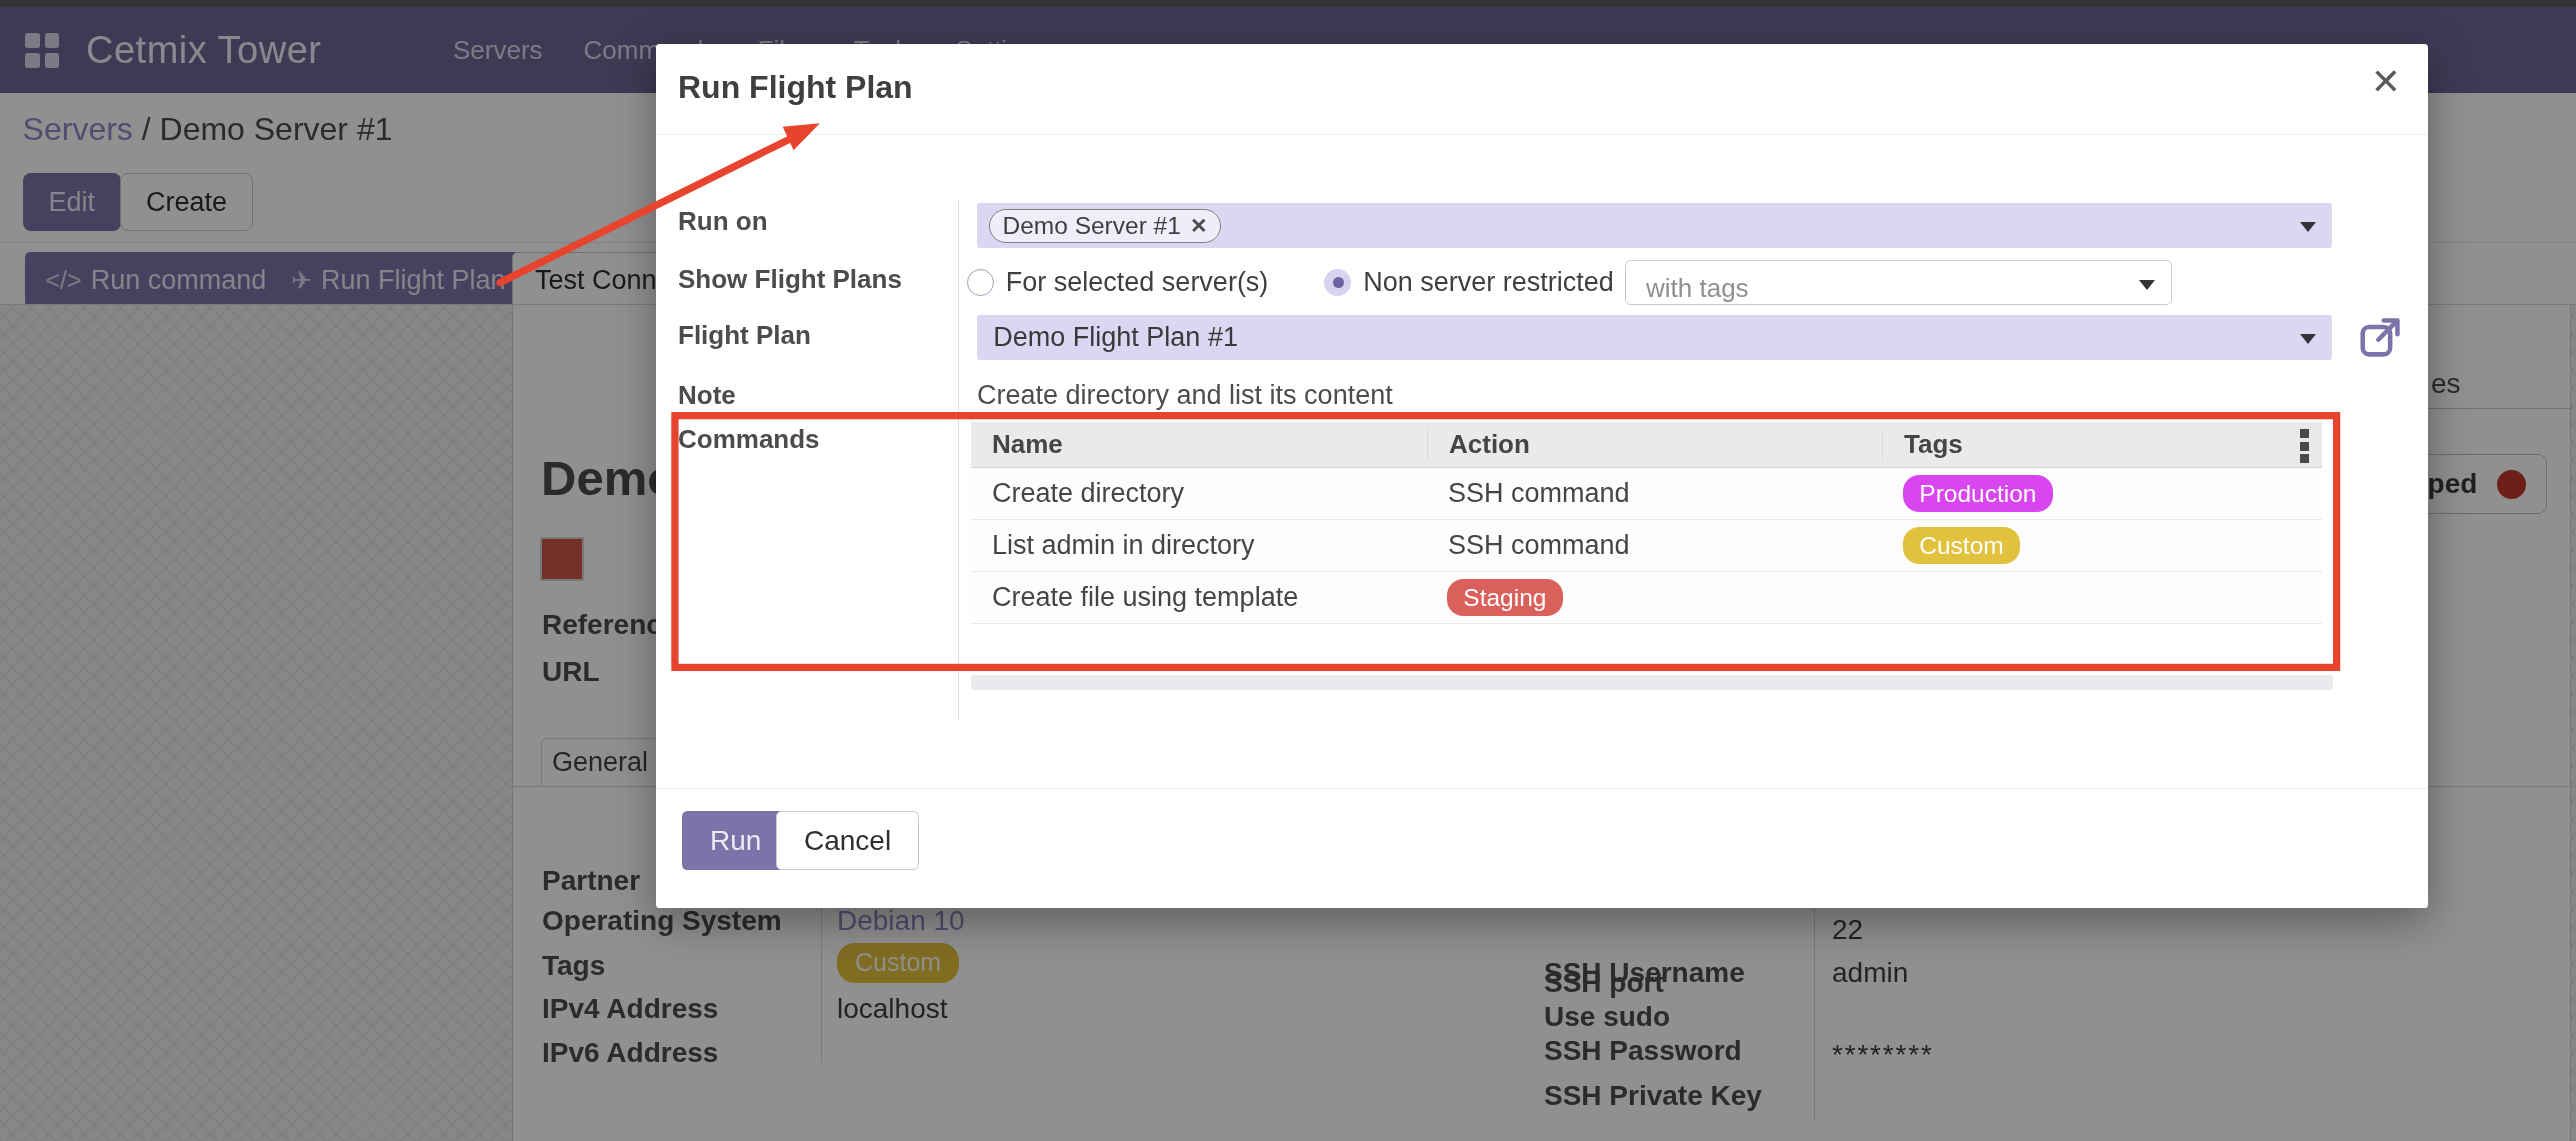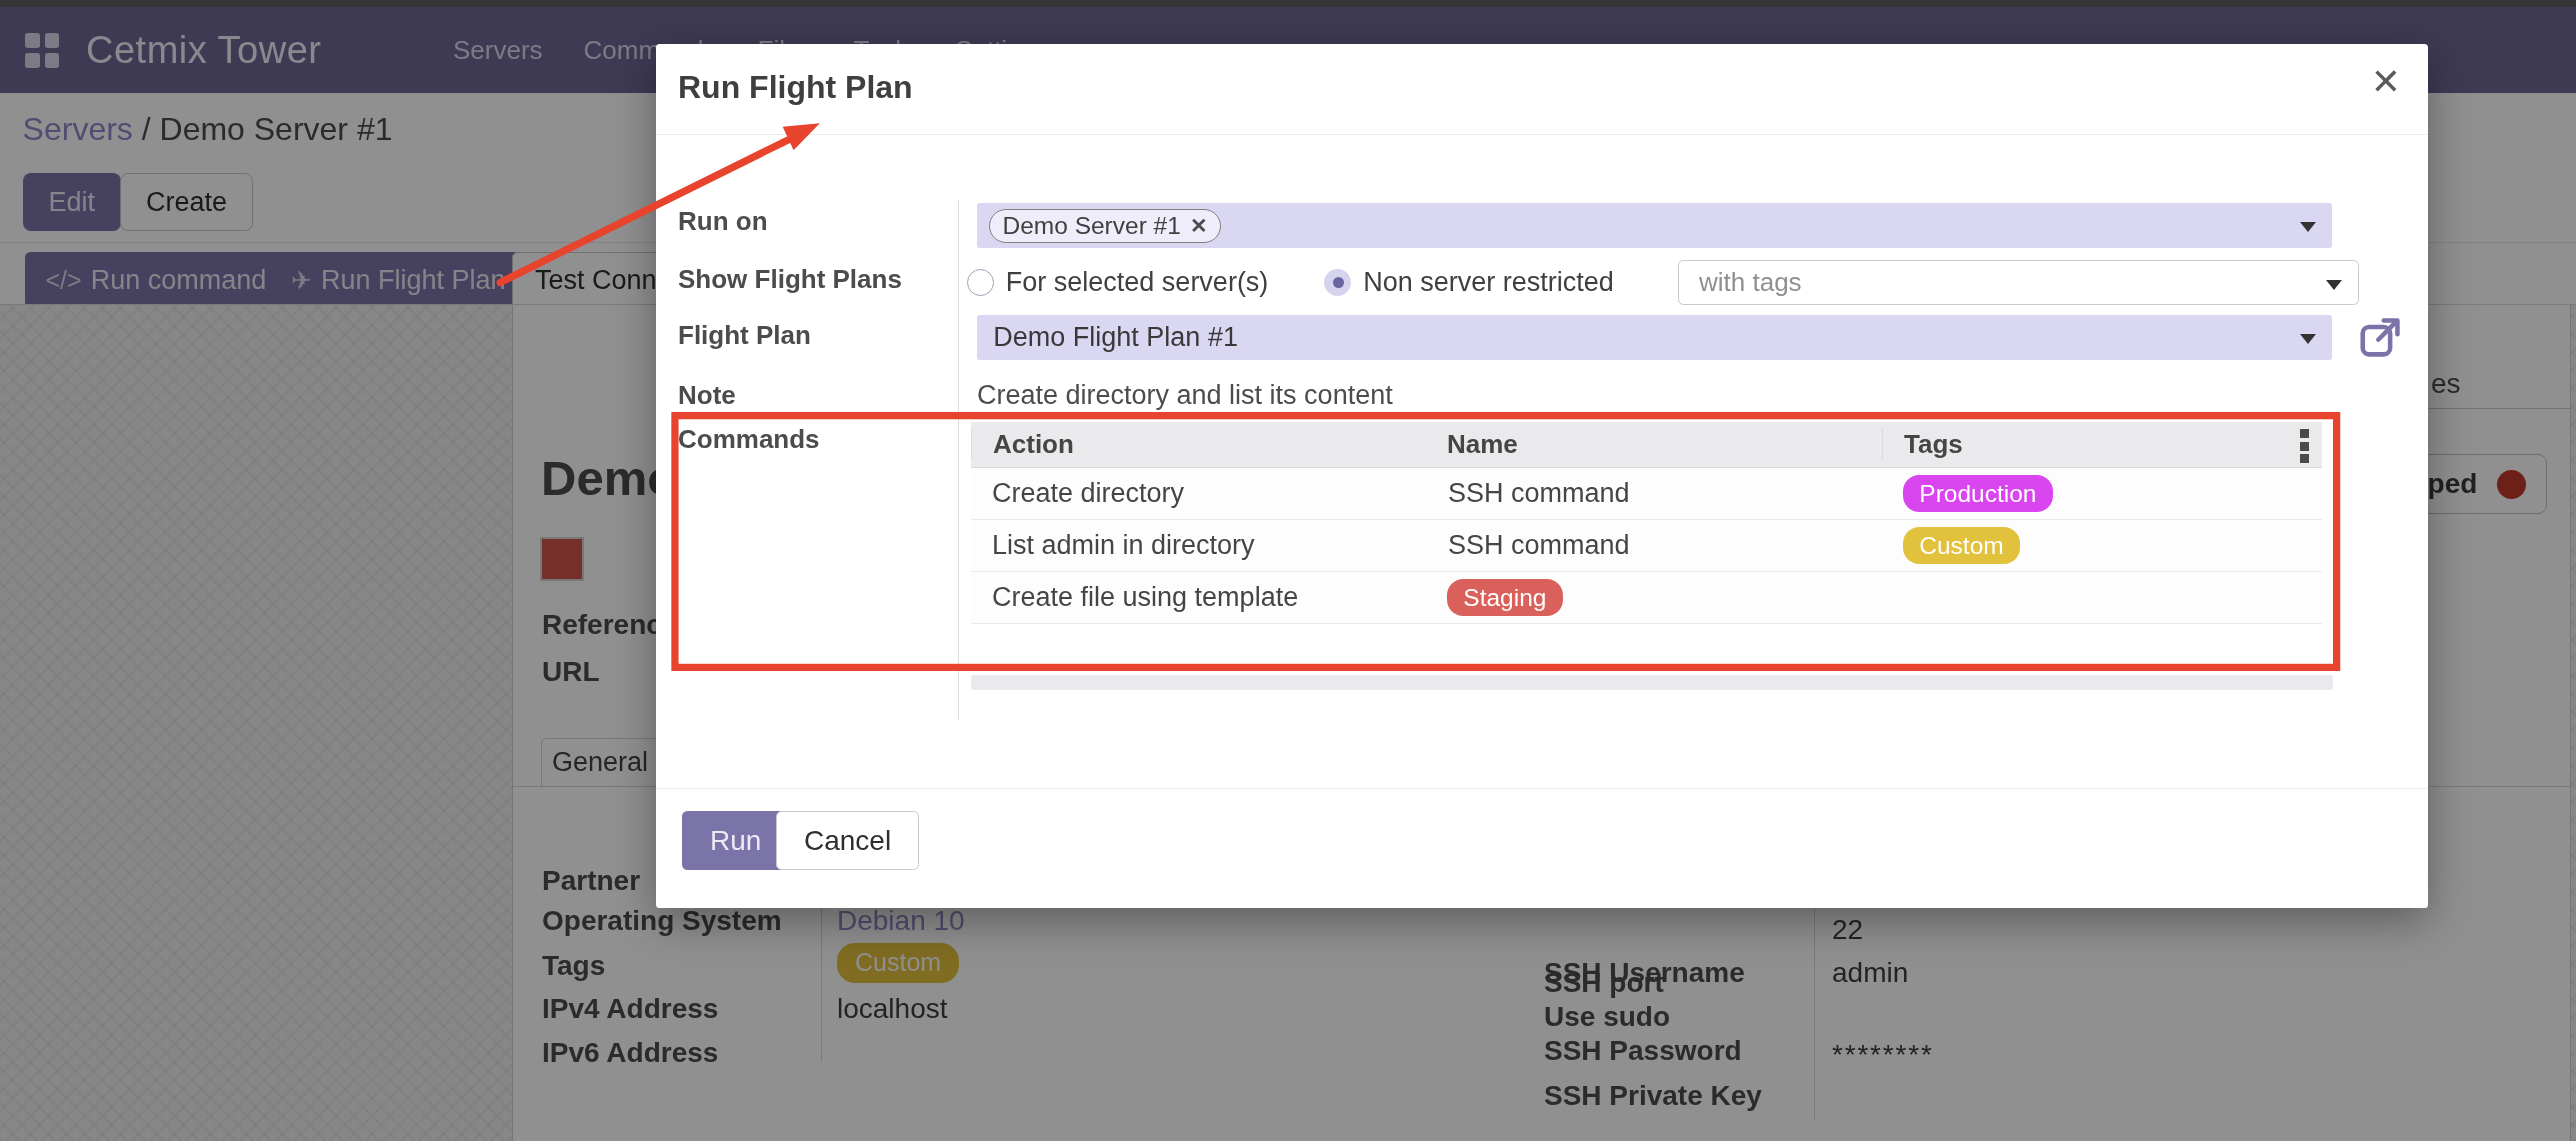--- a/index.html
+++ b/index.html
@@ -68,21 +68,21 @@
   .sel-caret { position:absolute; right:16.3px; top:19px; width:0; height:0; border-left:8.2px solid transparent; border-right:8.2px solid transparent; border-top:10px solid #333; }
   .runon-sel { left:321px; top:159px; width:1355px; }
   .m2o-tag { margin-left:11.8px; height:34px; display:flex; align-items:center; border:1.8px solid #808080; border-radius:17px; padding:0 12.7px; background:rgba(255,255,255,0.55); font-size:24.5px; color:#3f3f3f; }
   .m2o-tag .tag-x { margin-left:9px; font-size:21px; font-weight:700; color:#4c4c4c; }
   .radio-row { position:absolute; left:311px; top:220px; height:36px; display:flex; align-items:center; }
   .radio-circ { width:27px; height:27px; border-radius:50%; border:1.8px solid #9aa3b5; background:#fff; }
   .radio-circ.checked { border:none; background:#d6d3ee; position:relative; }
   .radio-circ.checked::after { content:""; position:absolute; left:8.2px; top:8.2px; width:11px; height:11px; border-radius:50%; background:#6c64a2; }
   .radio-lbl { font-size:27px; color:#3f3f3f; margin:0 0 0 11.8px; white-space:nowrap; }
   .radio-gap { width:56px; }
-  .tags-dd { position:absolute; left:1022px; top:216px; width:681px; height:45px; border:0.9px solid #c9c9c9; border-radius:5.4px; background:#fff; display:flex; align-items:center; }
+  .tags-dd { position:absolute; left:969px; top:216px; width:547px; height:45px; border:0.9px solid #c9c9c9; border-radius:5.4px; background:#fff; display:flex; align-items:flex-end; }
   .tags-dd .ph { margin-left:20px; font-size:26px; color:#8f8f8f; }
   .fp-sel { left:321px; top:271px; width:1355px; }
   .fp-sel .sel-text { margin-left:16.3px; font-size:27px; color:#393939; }
   .ext-link { position:absolute; left:1704px; top:272px; width:42px; height:42px; }
   .note-val { position:absolute; left:321px; top:336px; font-size:27px; color:#4c4c4c; }
 
   .cmd-table { position:absolute; left:315px; top:378px; width:1351px; }
   .cmd-head { display:flex; height:46px; background:#eaeaec; border-bottom:0.9px solid #d5d5d7; align-items:center; position:relative; }
   .cmd-head .hc { font-size:26px; font-weight:700; color:#454545; padding-left:21px; }
   .hc1 { width:456px; } .hc2 { width:455px; border-left:0.9px solid #dadadc; } .hc3 { flex:1; border-left:0.9px solid #dadadc; }
@@ -226,22 +226,22 @@
       <rect x="3" y="12" width="30" height="30" rx="7" fill="none" stroke="#7b74a8" stroke-width="5"></rect>
       <path d="M20 26 L40 6 M26 5 L41 5 L41 20" fill="none" stroke="#7b74a8" stroke-width="5" stroke-linecap="round" stroke-linejoin="round"></path>
     </svg>
 
     <div class="m-label" style="top:336px;">Note</div>
     <div class="note-val">Create directory and list its content</div>
 
     <div class="m-label" style="top:380px;">Commands</div>
     <div class="cmd-table">
       <div class="cmd-head">
+        <div class="hc hc1">Name</div>
         <div class="hc hc2">Action</div>
-        <div class="hc hc1">Name</div>
         <div class="hc hc3">Tags</div>
         <div class="kebab">
             <span></span>
             <span></span>
             <span></span>
           </div>
       </div>
       <div class="cmd-row">
         <div class="c c1">Create directory</div>
         <div class="c c2">SSH command</div>

